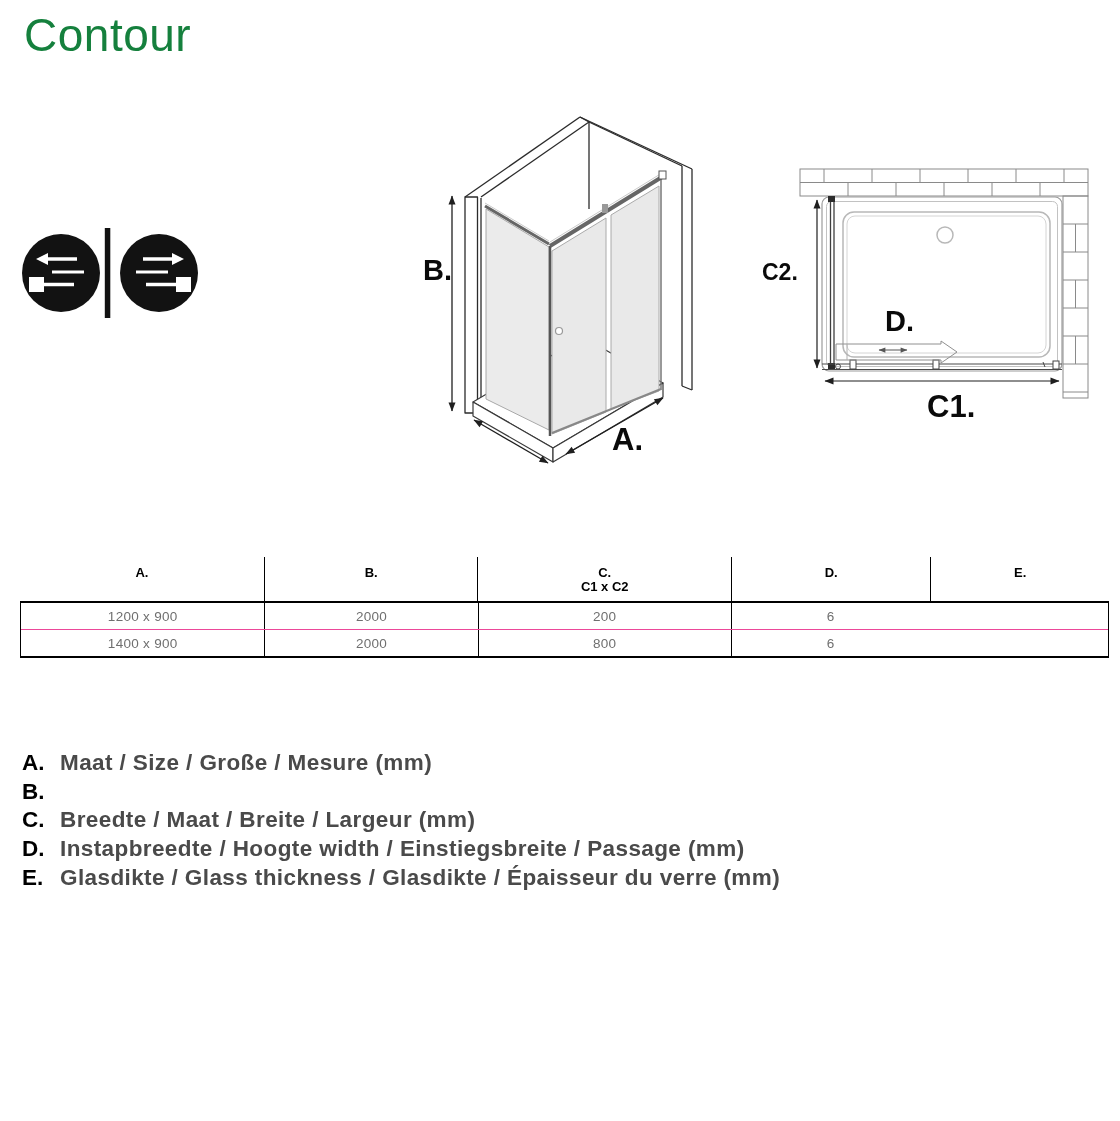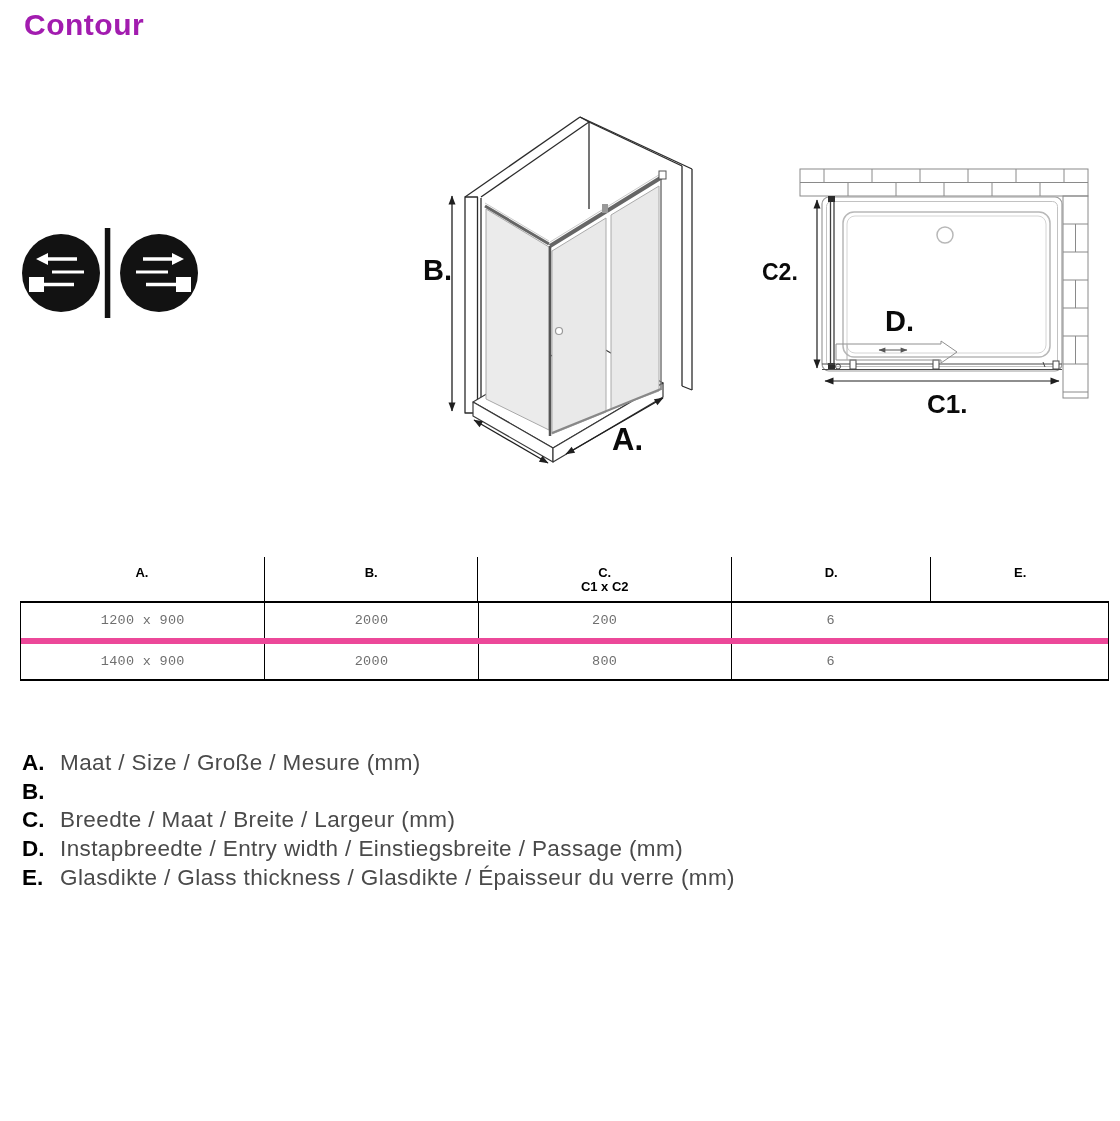--- a/index.html
+++ b/index.html
@@ -6,66 +6,65 @@
   body{
     position:relative;
     width:1120px;height:1121px;
     overflow:hidden;
     font-family:"Liberation Sans", sans-serif;
     color:#111;
   }
   
   .page-title{
     position:absolute;left:24px;top:8px;
-    font-size:30px;font-weight:700;letter-spacing:.5px;color:#a21caf;
+    font-size:46px;font-weight:400;letter-spacing:.5px;color:#15803d;
   }
   
   .icons-wrap{position:absolute;left:20px;top:224px;width:182px;height:100px;}
   
   .iso-svg{position:absolute;left:440px;top:100px;width:280px;height:380px;}
   .top-svg{position:absolute;left:750px;top:150px;width:370px;height:290px;}
   .dim-label{
     position:absolute;font-weight:700;color:#0a0a0a;line-height:1;
     font-family:"Liberation Sans", sans-serif;
   }
   .lbl-b {left:423px;top:256px;font-size:29px;}
   .lbl-a {left:612px;top:424px;font-size:31px;}
   .lbl-c2{left:762px;top:261px;font-size:23px;}
   .lbl-d {left:885px;top:307px;font-size:29px;}
-  .lbl-c1{left:927px;top:391px;font-size:26px;}
+  .lbl-c1{left:927px;top:391px;font-size:31px;}
   
   .spec-table{position:absolute;left:20px;top:557px;width:1089px;}
   .t-head{
     display:grid;grid-template-columns:22.4% 19.6% 23.3% 18.3% 16.4%;
     height:44px;
   }
   .t-head .h-cell{
     display:flex;flex-direction:column;align-items:center;justify-content:flex-start;
     padding-top:9px;font-size:13px;font-weight:700;color:#000;line-height:1.1;
   }
   .t-head .h-cell + .h-cell{border-left:1.5px solid #000;}
   .t-body{
     border:1.3px solid #000;border-top:2.5px solid #000;border-bottom:2.5px solid #000;
   }
   .t-row{
     display:grid;grid-template-columns:22.4% 19.6% 23.3% 18.3% 16.4%;
-    height:35px;
-    font-family:Liberation Mono, monospace;
-  }
-  .t-row + .t-row{border-top:6px solid #ec4899;}
+    height:26px;
+  }
+  .t-row + .t-row{border-top:1px solid #ec4899;}
   .t-row .c-cell{
     display:flex;align-items:center;justify-content:center;
     font-size:13.5px;color:#6f6f6f;letter-spacing:.3px;
   }
   .t-row .c-cell + .c-cell{border-left:1.3px solid #000;}
   
   .legend{position:absolute;left:22px;top:749px;}
   .legend-row{display:flex;height:28.6px;align-items:center;}
   .legend-key{width:38px;font-size:22.5px;font-weight:700;color:#000;}
-  .legend-text{font-size:22.5px;color:#4a4a4a;letter-spacing:.4px;white-space:pre;}
+  .legend-text{font-size:22.5px;color:#4a4a4a;letter-spacing:.4px;white-space:pre;font-weight:bold;}
 </style>
 </head>
 <body>
 
 <div class="page-title">Contour</div>
 
 <div class="icons-wrap">
   <svg width="182" height="100" viewBox="20 224 182 100">
     <g>
       <circle cx="61" cy="273" r="39" fill="#121212"></circle>
@@ -267,19 +266,19 @@
   </div>
   <div class="legend-row">
     <span class="legend-key">B.</span>
   </div>
   <div class="legend-row">
     <span class="legend-key">C.</span>
     <span class="legend-text">Breedte / Maat / Breite / Largeur (mm)</span>
   </div>
   <div class="legend-row">
     <span class="legend-key">D.</span>
-    <span class="legend-text">Instapbreedte / Entry width / Einstiegsbreite / Passage (mm)</span>
+    <span class="legend-text">Instapbreedte / Hoogte width / Einstiegsbreite / Passage (mm)</span>
   </div>
   <div class="legend-row">
     <span class="legend-key">E.</span>
     <span class="legend-text">Glasdikte / Glass thickness / Glasdikte / Épaisseur du verre (mm)</span>
   </div>
 </div>
 
 </body></html>

